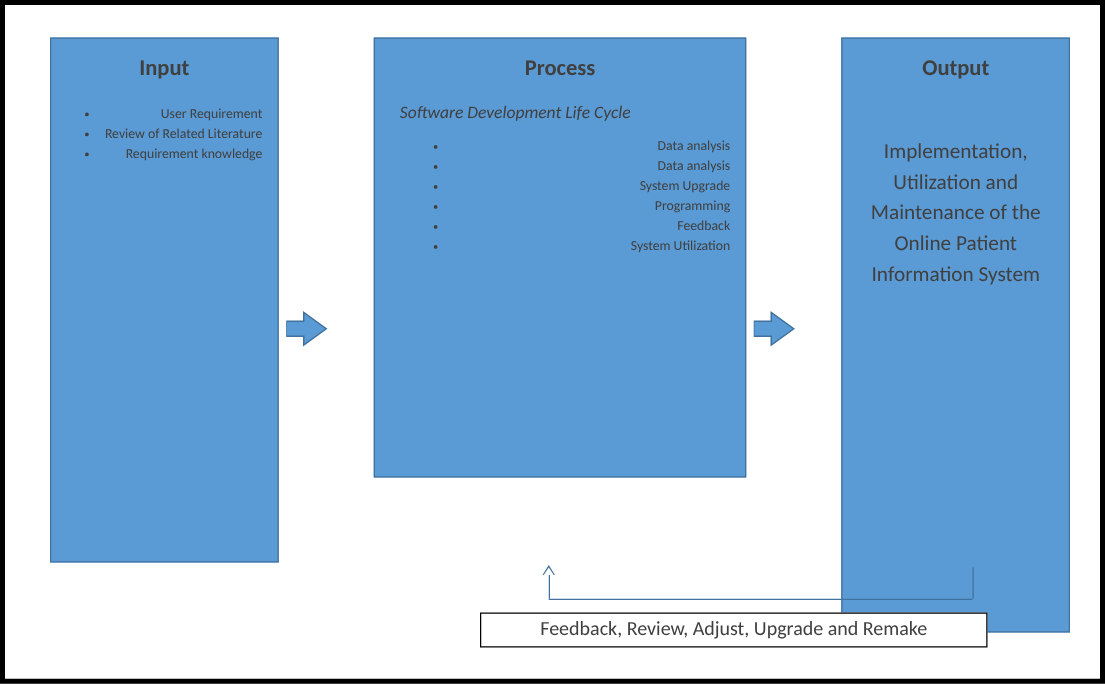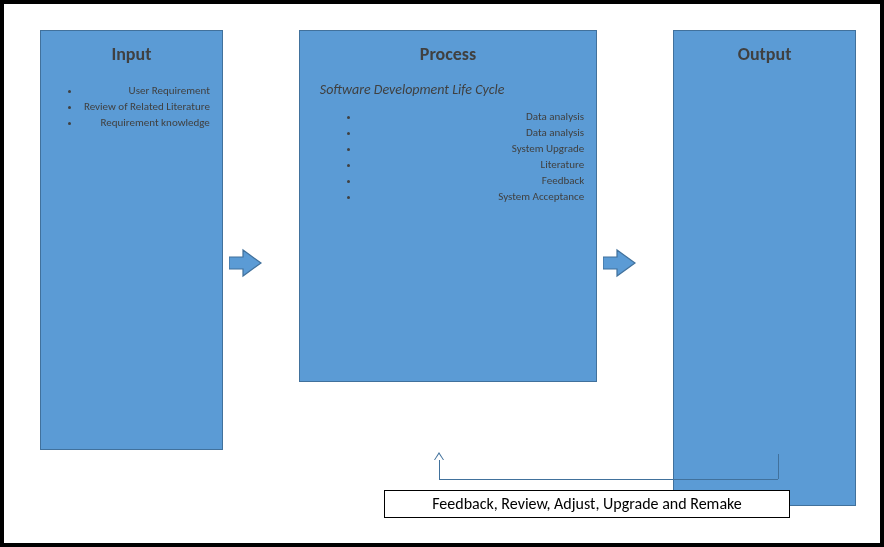--- a/index.html
+++ b/index.html
@@ -63,21 +63,21 @@
     position: absolute;
     left: 380px;
     top: 486px;
     width: 406px;
     height: 28px;
     border: 1px solid #000;
     background: #fff;
     font-size: 16px;
     text-align: center;
     line-height: 26px;
-    color: #000000;
+    color: #404040;
   }
   
   .fb-line {
     position: absolute;
     border-color: #41719C;
   }
   .fb-v1 { 
     left: 774px; top: 450px; width: 0; height: 25px;
     border-left: 1px solid #41719C;
   }
@@ -128,34 +128,35 @@
       </svg>
     </div>
 
     <div class="box box-process">
       <h2>Process</h2>
       <div class="subtitle">Software Development Life Cycle</div>
       <ul class="tight">
         <li>Data analysis</li>
         <li>Data analysis</li>
         <li>System Upgrade</li>
-        <li>Literature</li>
+        <li>Programming</li>
         <li>Feedback</li>
-        <li>System Acceptance</li>
+        <li>System Utilization</li>
       </ul>
     </div>
 
     <div class="arrow arrow-2">
       <svg width="34" height="30" viewBox="0 0 34 30">
         <polygon points="0,9 14,9 14,2 32,15 14,28 14,21 0,21" fill="#5B9BD5" stroke="#41719C" stroke-width="1.2"></polygon>
       </svg>
     </div>
 
     <div class="box box-output">
       <h2>Output</h2>
+      <div class="para">Implementation, Utilization and Maintenance of the Online Patient Information System</div>
     </div>
 
   </div>
 
   <div class="fb-line fb-v1"></div>
   <div class="fb-line fb-h"></div>
   <div class="fb-line fb-v2"></div>
   <div class="fb-arrowhead"></div>
 
   <div class="feedback-box">Feedback, Review, Adjust, Upgrade and Remake</div>

